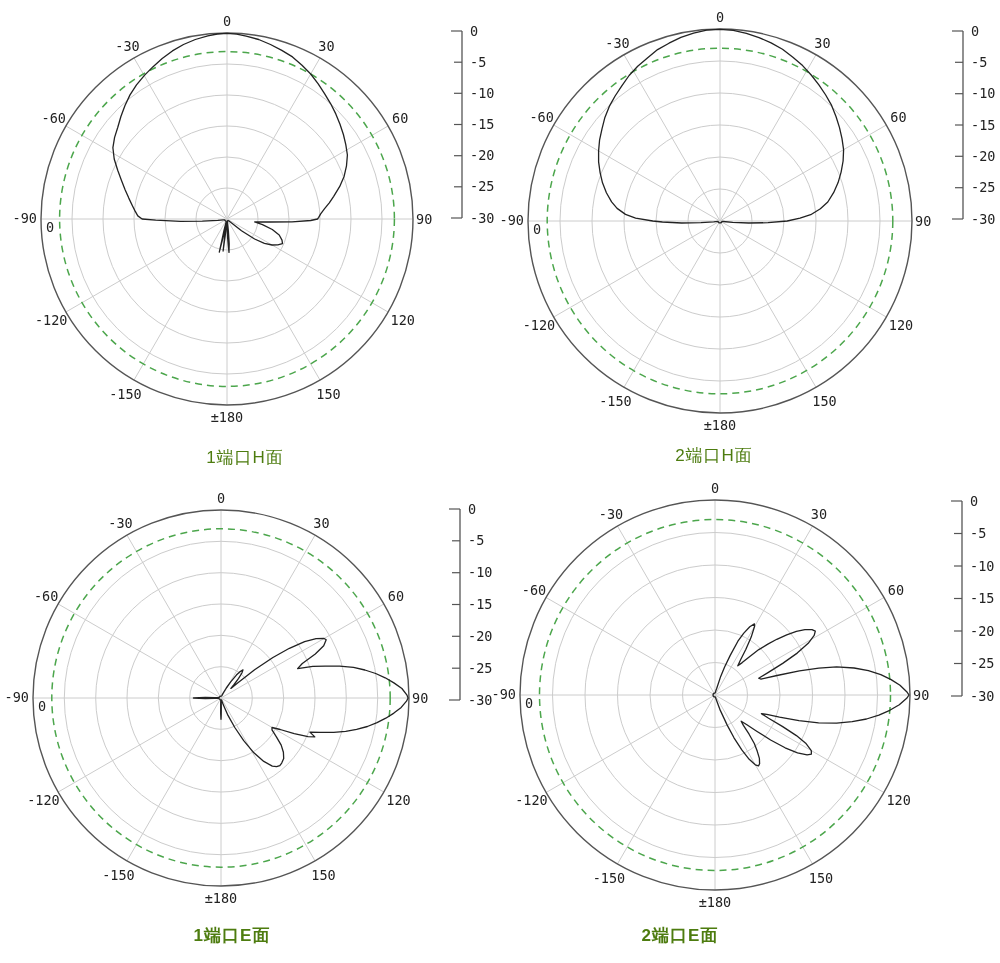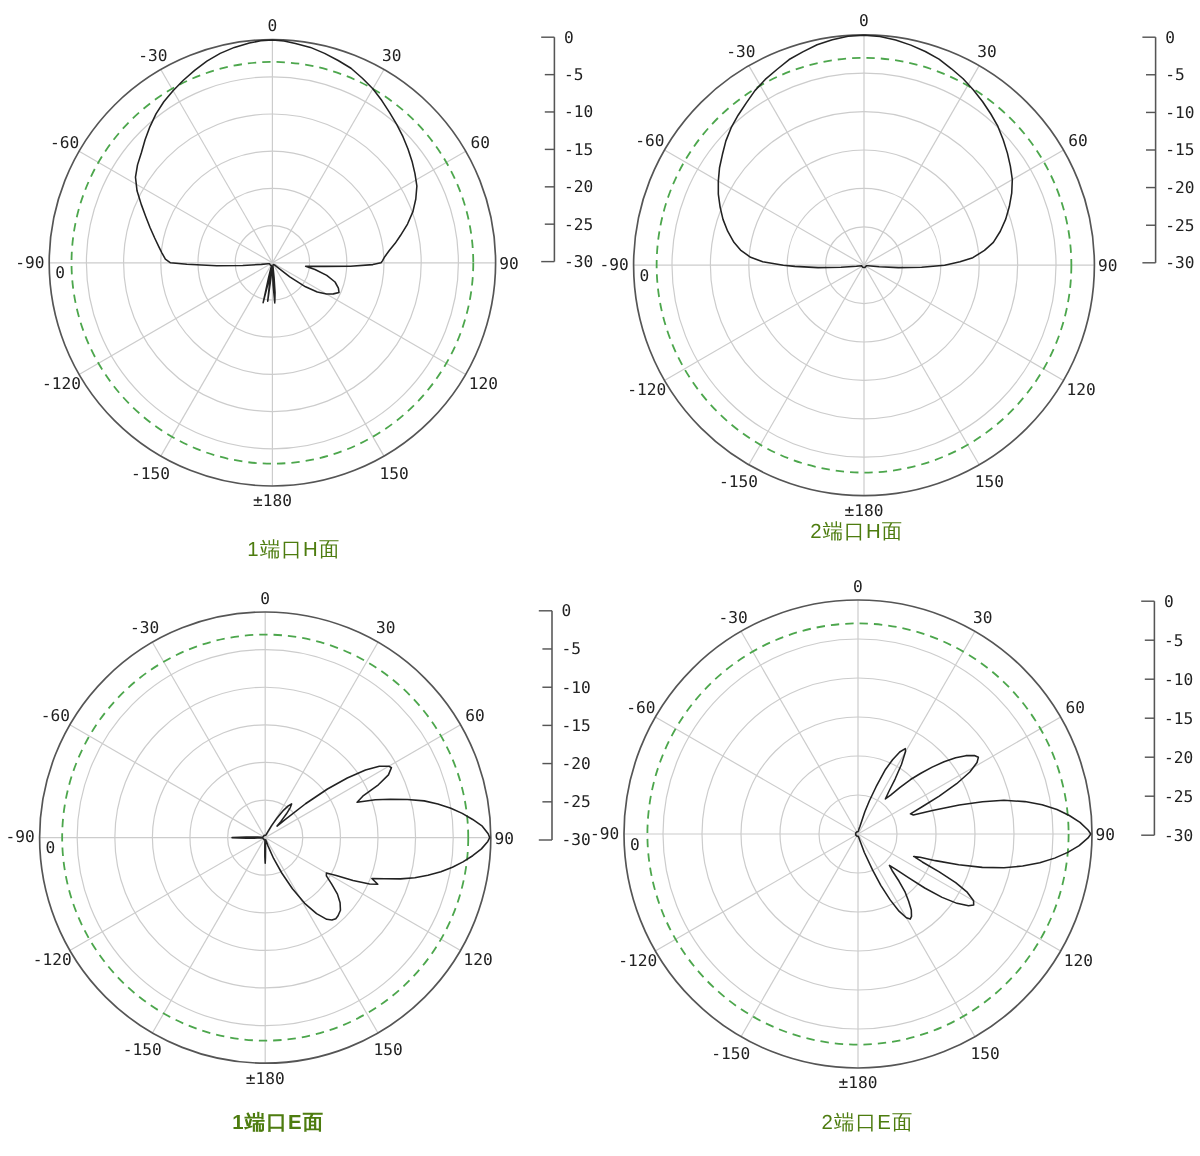--- a/index.html
+++ b/index.html
@@ -210,16 +210,16 @@
           <line x1="962" y1="631.0" x2="954" y2="631.0" stroke="#555555" stroke-width="1.2"></line>
           <text x="970" y="635.5" text-anchor="start" class="num">-20</text>
           <line x1="962" y1="663.5" x2="954" y2="663.5" stroke="#555555" stroke-width="1.2"></line>
           <text x="970" y="668.0" text-anchor="start" class="num">-25</text>
           <line x1="962" y1="696.0" x2="951" y2="696.0" stroke="#555555" stroke-width="1.2"></line>
           <text x="970" y="700.5" text-anchor="start" class="num">-30</text>
         </g>
       </g>
     </svg>
   <div class="caption" id="cap0" style="left: 245px; top: 446px;">1端口H面</div>
-  <div class="caption" id="cap1" style="left: 714px; top: 431px;">2端口H面</div>
+  <div class="caption" id="cap1" style="left: 714px; top: 444px;">2端口H面</div>
   <div class="caption" id="cap2" style="left: 232px; top: 924px; font-weight: bold;">1端口E面</div>
-  <div class="caption" id="cap3" style="left: 723px; top: 924px;">2端口E面</div>
+  <div class="caption" id="cap3" style="left: 680px; top: 924px; font-weight: bold;">2端口E面</div>
 </div>
 
 </body></html>

